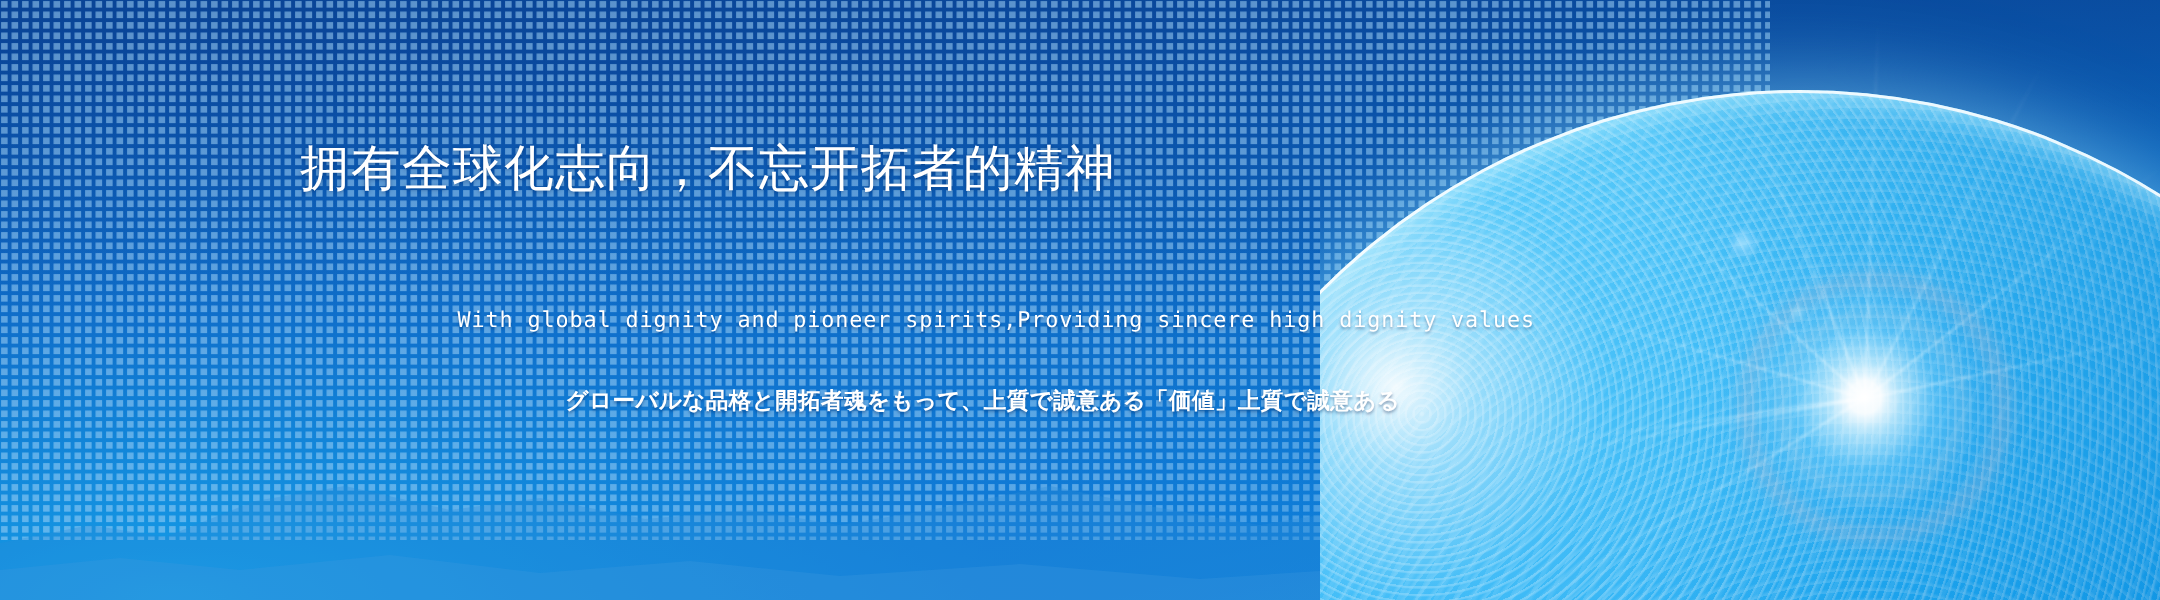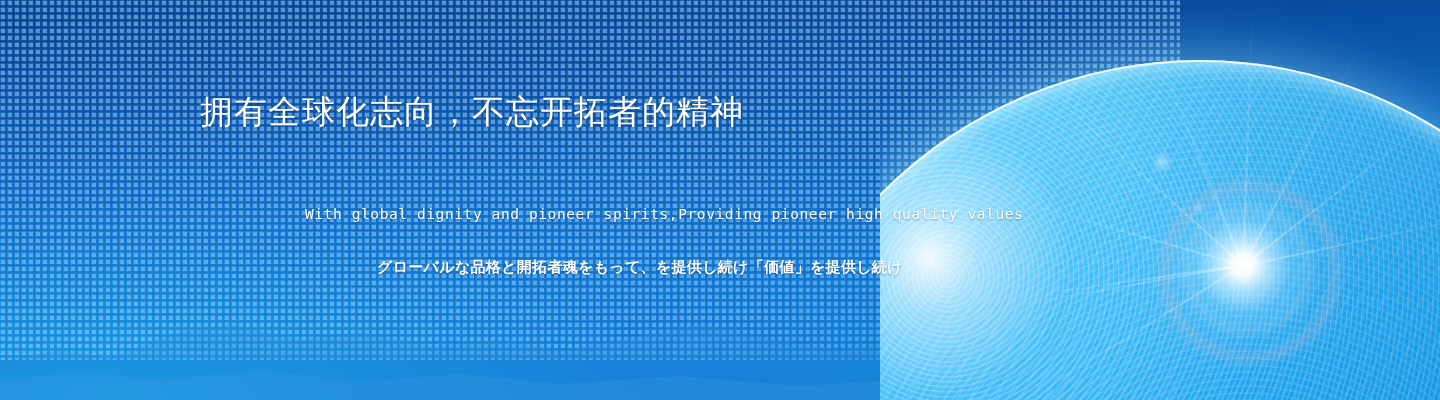--- a/index.html
+++ b/index.html
@@ -255,17 +255,17 @@
     <div class="fc-ring2"></div>
     <div class="fc-glow"></div>
   </div>
   <div class="lens-dot"></div>
   <div class="lens-dot2"></div>
 
   <div class="headline">
     <span class="l1">拥有全球化志向，不忘开拓者的精神</span>
   </div>
 
-  <div class="subline-en">With global dignity and pioneer spirits,Providing pioneer high quality values</div>
-
-  <div class="subline-jp">グローバルな品格と開拓者魂をもって、を提供し続け「価値」を提供し続け</div>
+  <div class="subline-en">With global dignity and pioneer spirits,Providing sincere high dignity values</div>
+
+  <div class="subline-jp">グローバルな品格と開拓者魂をもって、上質で誠意ある「価値」上質で誠意ある</div>
 
 </div>
 
 </body></html>

